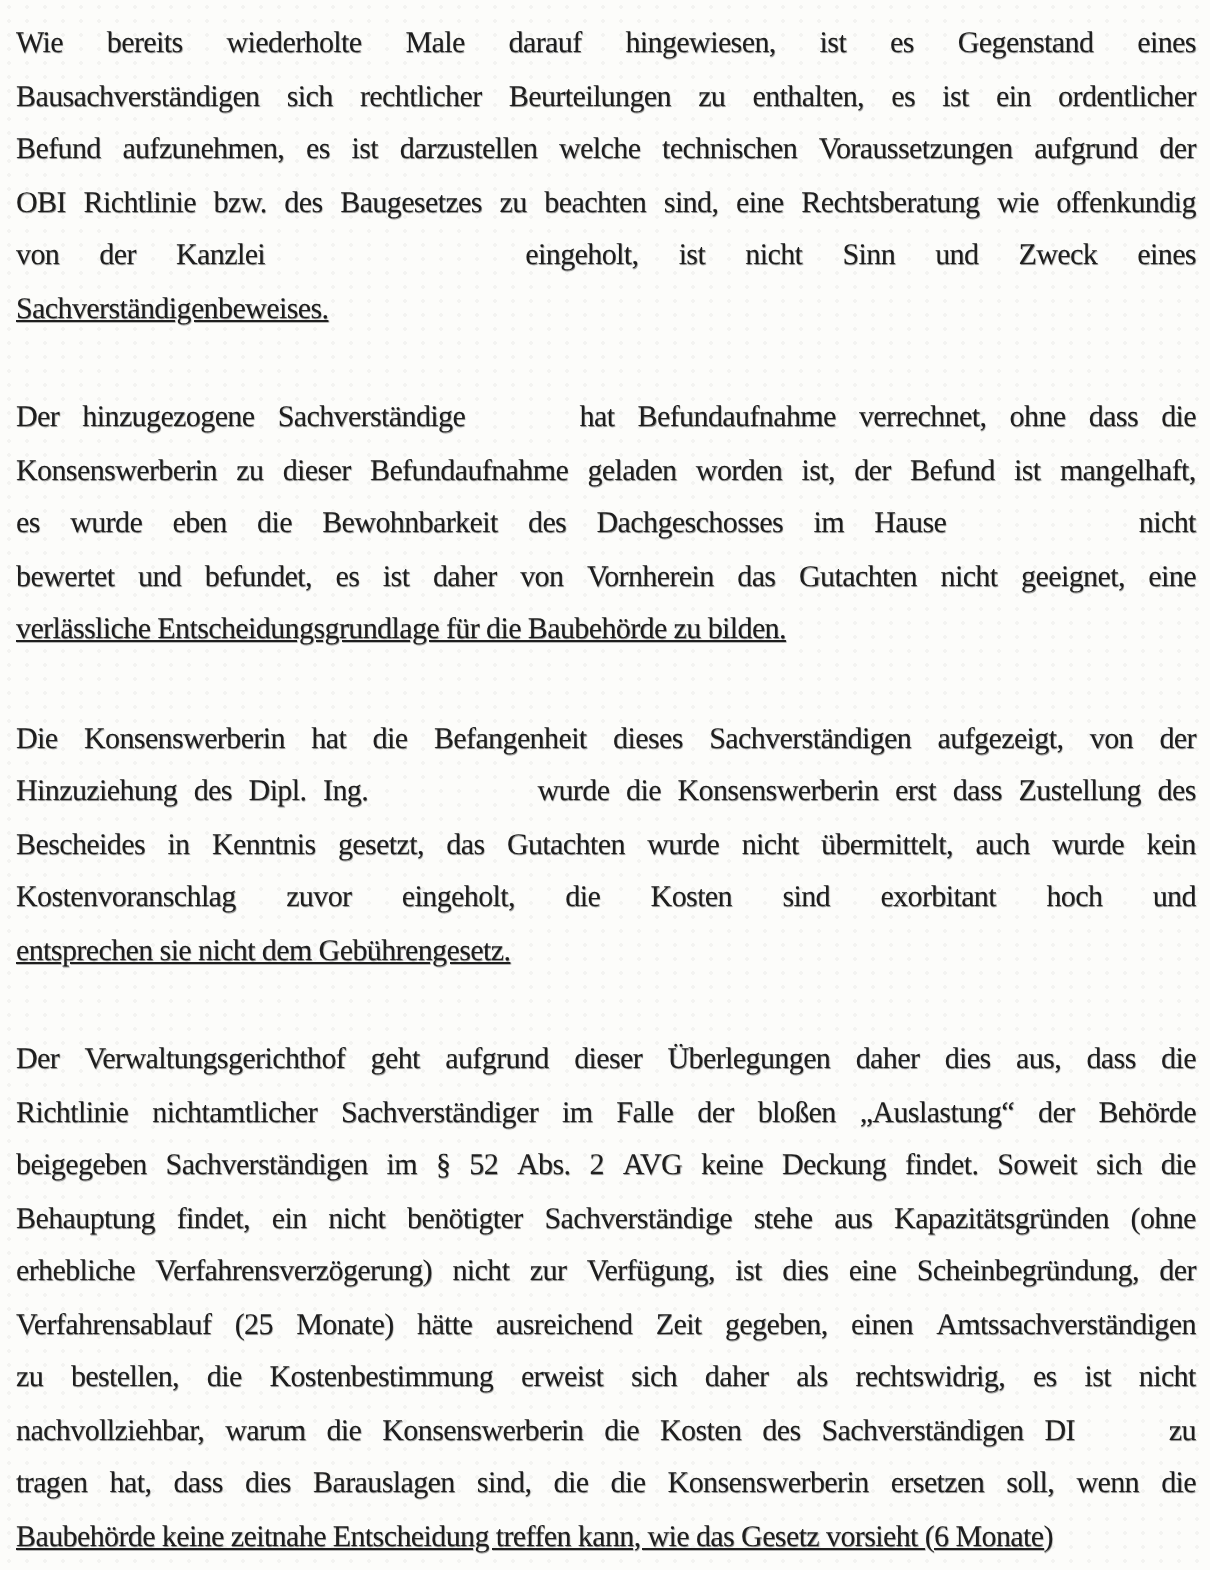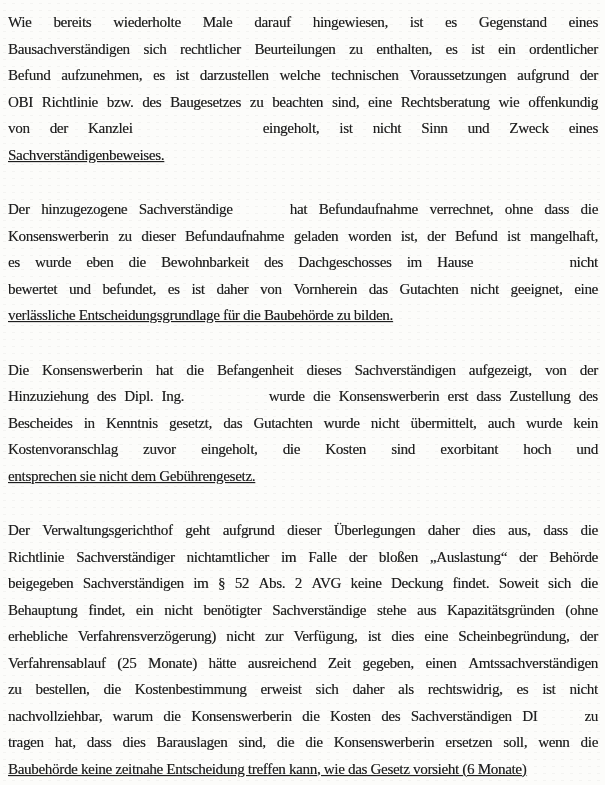--- a/index.html
+++ b/index.html
@@ -245,22 +245,22 @@
           <span class="w">dieser</span>
           <span class="w">Überlegungen</span>
           <span class="w">daher</span>
           <span class="w">dies</span>
           <span class="w">aus,</span>
           <span class="w">dass</span>
           <span class="w">die</span>
         </div>
         <div class="line just">
           <span class="w">Richtlinie</span>
+          <span class="w">nichtamtlicher</span>
           <span class="w">Sachverständiger</span>
-          <span class="w">nichtamtlicher</span>
           <span class="w">im</span>
           <span class="w">Falle</span>
           <span class="w">der</span>
           <span class="w">bloßen</span>
           <span class="w">„Auslastung“</span>
           <span class="w">der</span>
           <span class="w">Behörde</span>
         </div>
         <div class="line just">
           <span class="w">beigegeben</span>

